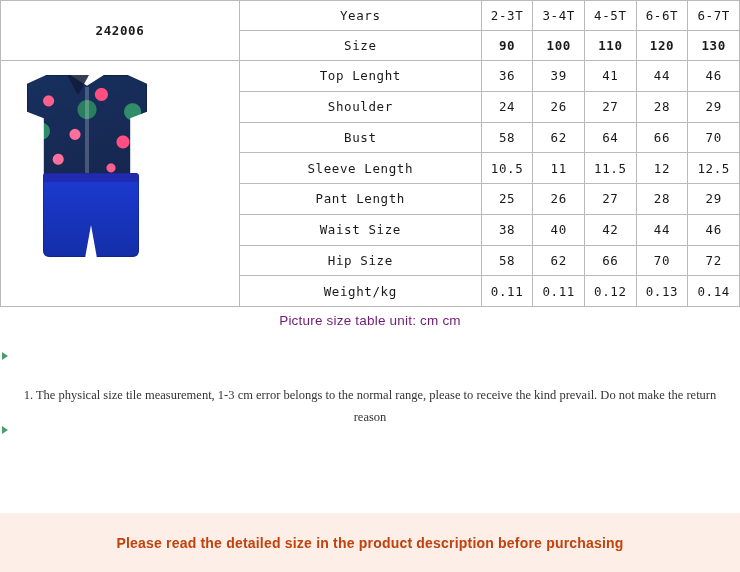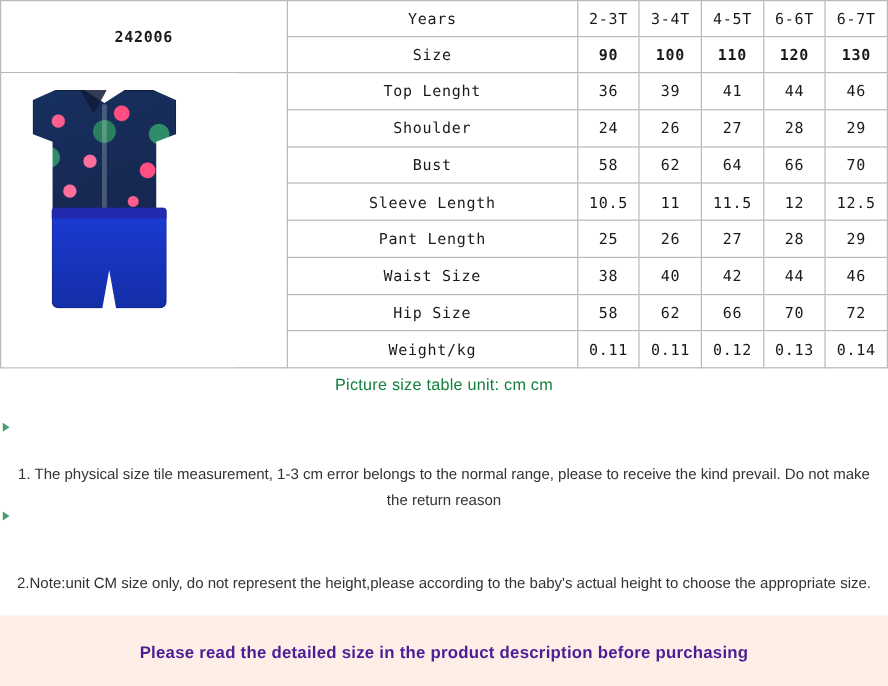--- a/index.html
+++ b/index.html
@@ -137,31 +137,32 @@
     border-radius: 3px 3px 0 0;
   }
 
   
   .caption {
     position: absolute;
     left: 0; top: 313px;
     width: 740px;
     text-align: center;
     font-size: 13.5px;
-    color: #15803d;
+    color: #701a75;
     letter-spacing: .2px;
   }
   .note-block {
     position: absolute;
     width: 740px;
     text-align: center;
     font-size: 12.5px;
     color: #333;
     line-height: 1.75;
     padding: 0 6px;
+    font-family: Liberation Serif, serif;
   }
   .note1 { left: 0; top: 385px; }
   .note2 { left: 0; top: 476px; }
   .marker {
     position: absolute;
     width: 6px; height: 8px;
     background: #2e8b57;
     clip-path: polygon(0% 0%, 100% 50%, 0% 100%);
     opacity: .85;
   }
@@ -174,21 +175,21 @@
     width: 740px;
     height: 59px;
     background: #fdeee7;
     display: flex;
     align-items: center;
     justify-content: center;
   }
   .footer-text {
     font-size: 14px;
     font-weight: bold;
-    color: #4c1d95;
+    color: #c2410c;
     letter-spacing: .2px;
   }
 </style>
 </head>
 <body>
 
 <div class="page">
 
   <div class="table-wrap">
     <table class="size-table">
@@ -296,19 +297,18 @@
       </tbody>
     </table>
   </div>
 
   <div class="caption">Picture size table unit: cm cm</div>
 
   <div class="marker marker-a"></div>
   <div class="marker marker-b"></div>
 
   <div class="note-block note1">1. The physical size tile measurement, 1-3 cm error belongs to the normal range, please to receive the kind prevail. Do not make the return reason</div>
-  <div class="note-block note2">2.Note:unit CM size only, do not represent the height,please according to the baby's actual height to choose the appropriate size.</div>
 
   <div class="footer">
     <span class="footer-text">Please read the detailed size in the product description before purchasing</span>
   </div>
 
 </div>
 
 </body></html>

